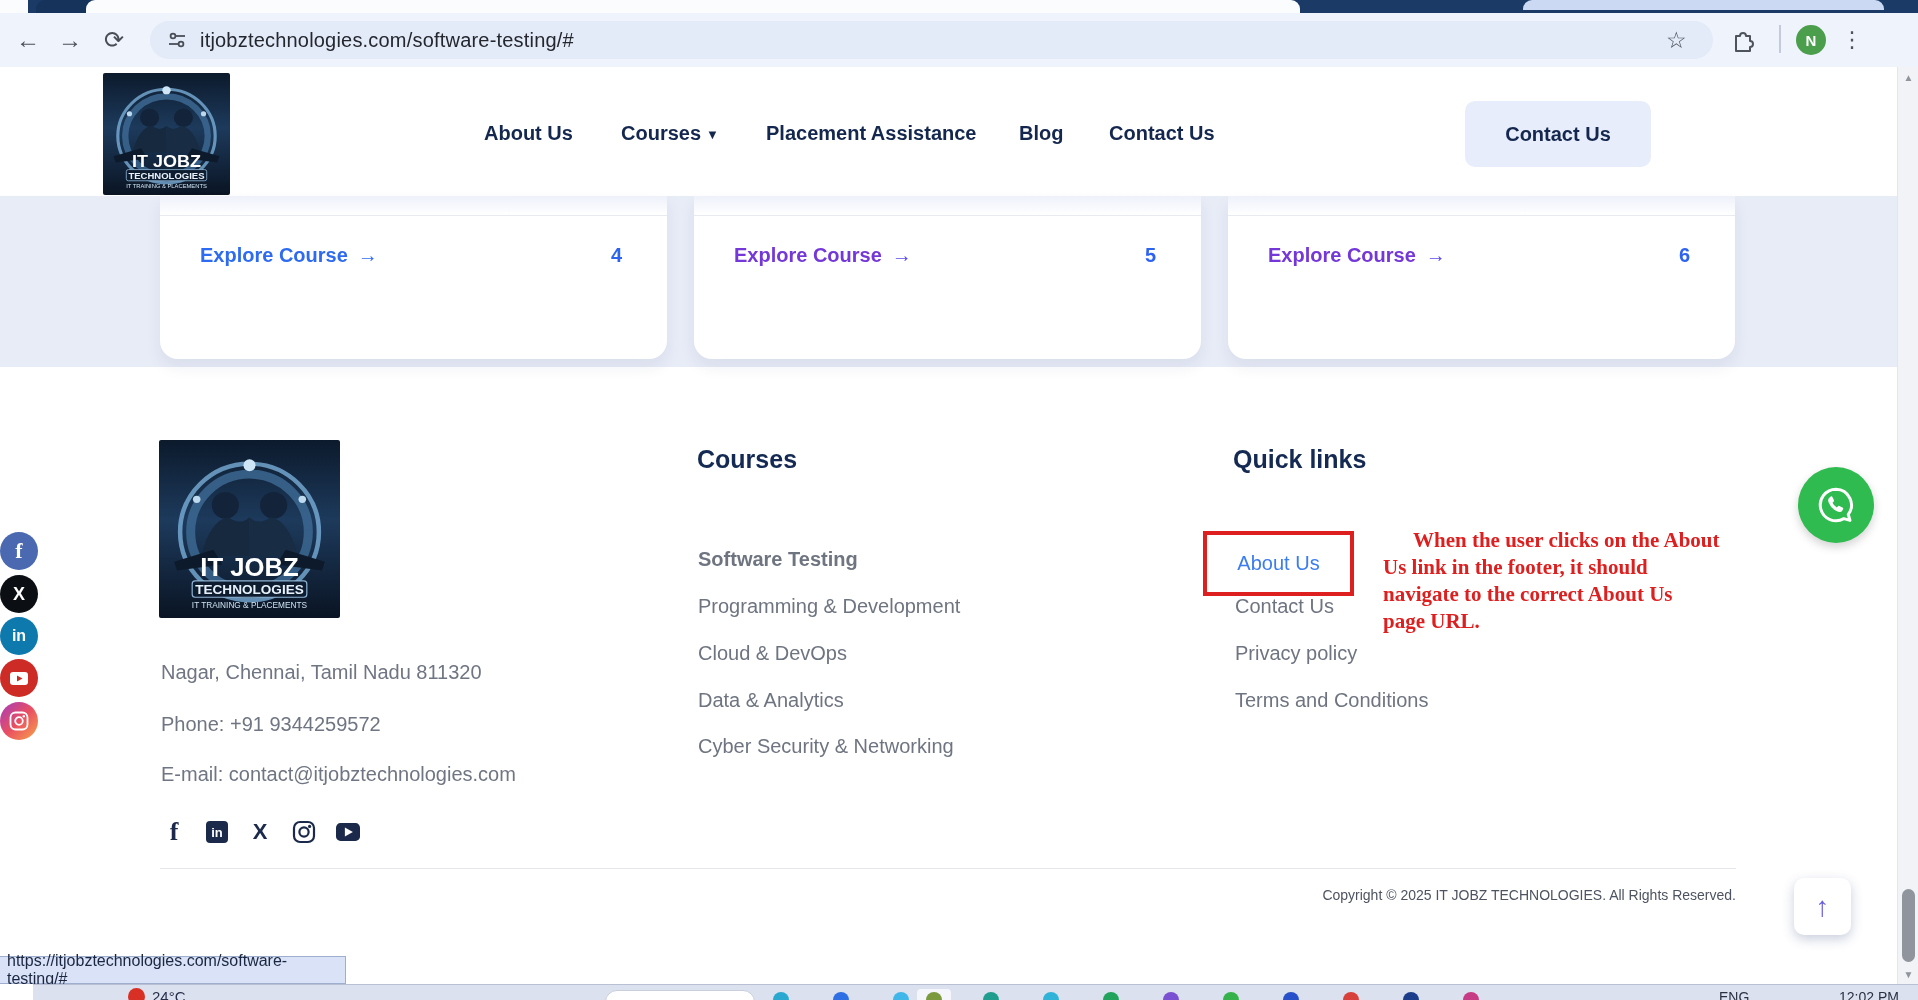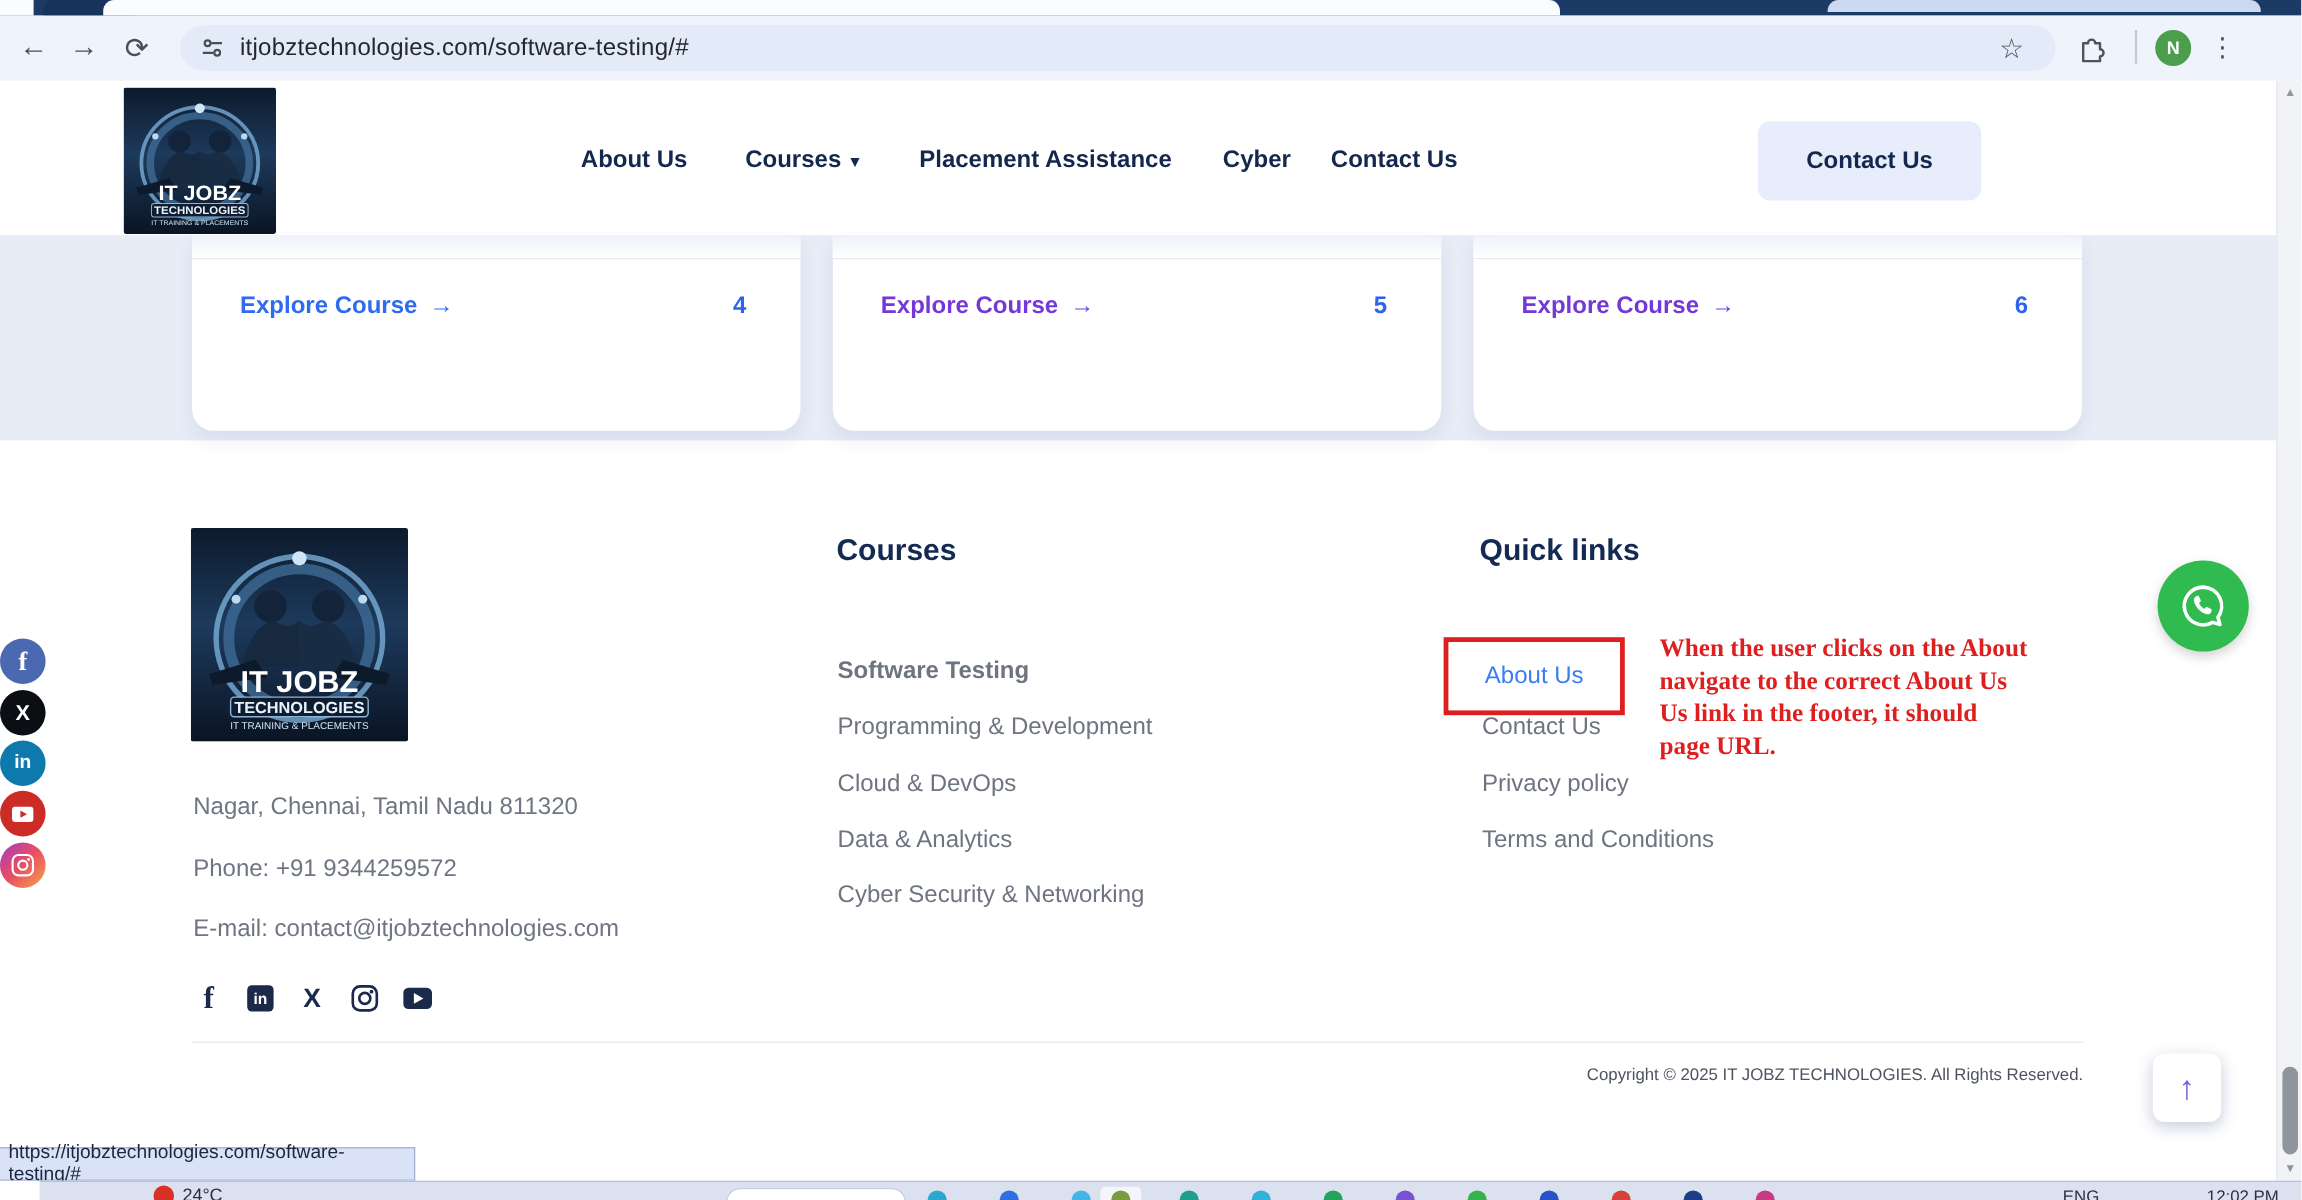--- a/index.html
+++ b/index.html
@@ -167,21 +167,21 @@
         <text x="60" y="92" text-anchor="middle" font-size="17" font-weight="bold" fill="#ffffff" font-family="Liberation Sans, sans-serif">IT JOBZ</text>
         <rect x="22" y="95" width="76" height="11" rx="2" fill="#0e1c30" stroke="#8fb4d4" stroke-width=".8"></rect>
         <text x="60" y="104" text-anchor="middle" font-size="9" font-weight="bold" fill="#e8f2fb" font-family="Liberation Sans, sans-serif">TECHNOLOGIES</text>
         <text x="60" y="113" text-anchor="middle" font-size="5.5" fill="#cfe3f2" font-family="Liberation Sans, sans-serif">IT TRAINING &amp; PLACEMENTS</text>
       </svg>
     </div>
     <div class="navitem" style="left:484px;">About Us</div>
     <div class="navitem" style="left:621px;">Courses</div>
     <div class="caret" style="left:706px;">▼</div>
     <div class="navitem" style="left:766px;">Placement Assistance</div>
-    <div class="navitem" style="left:1019px;">Cyber</div>
+    <div class="navitem" style="left:1019px;">Blog</div>
     <div class="navitem" style="left:1109px;">Contact Us</div>
     <div class="cta">Contact Us</div>
 
     <div class="cardsec"></div>
 
     <div class="card" style="left:160px;">
       <div class="grad"></div>
       <div class="divider"></div>
       <div class="explore c-blue">
         <span>Explore Course</span><span class="arr arr-blue">→</span>
@@ -260,23 +260,23 @@
 
     <div class="colhead" style="left:1233px;">Quick links</div>
     <div class="redbox">
       <span class="aboutlink">About Us</span>
     </div>
     <div class="flink" style="left:1235px;top:528px;">Contact Us</div>
     <div class="flink" style="left:1235px;top:575px;">Privacy policy</div>
     <div class="flink" style="left:1235px;top:622px;">Terms and Conditions</div>
 
     <div class="annot">
-      <span style="display:block;">When the user clicks on the About</span>
+      <span style="display:block;margin-left:30px;">When the user clicks on the About</span>
+      <span style="display:block;">Us link in the footer, it should</span>
       <span style="display:block;">navigate to the correct About Us</span>
-      <span style="display:block;">Us link in the footer, it should</span>
       <span style="display:block;">page URL.</span>
     </div>
 
     <div class="fdivider"></div>
     <div class="copyright">Copyright © 2025 IT JOBZ TECHNOLOGIES. All Rights Reserved.</div>
 
     <div class="lsocial" style="top:465px;background:#4b69b0;font-family:'Liberation Serif',serif;font-weight:bold;font-size:22px;">f</div>
     <div class="lsocial" style="top:508px;background:#0b0f14;font-weight:900;font-size:18px;">X</div>
     <div class="lsocial" style="top:550px;background:#0d79ad;font-weight:bold;font-size:16px;">in</div>
     <div class="lsocial" style="top:592px;background:#cc2b26;">

